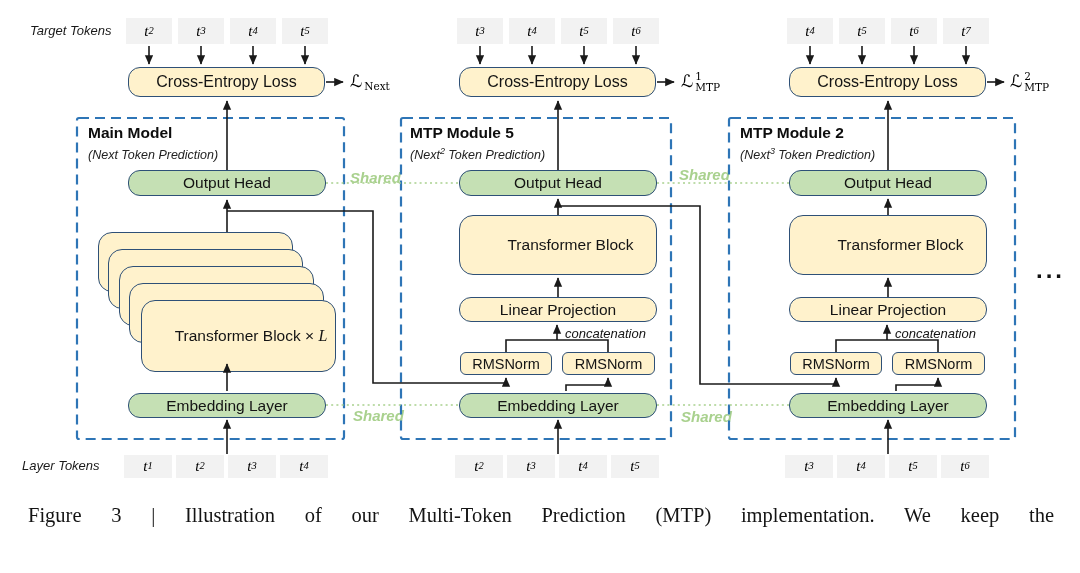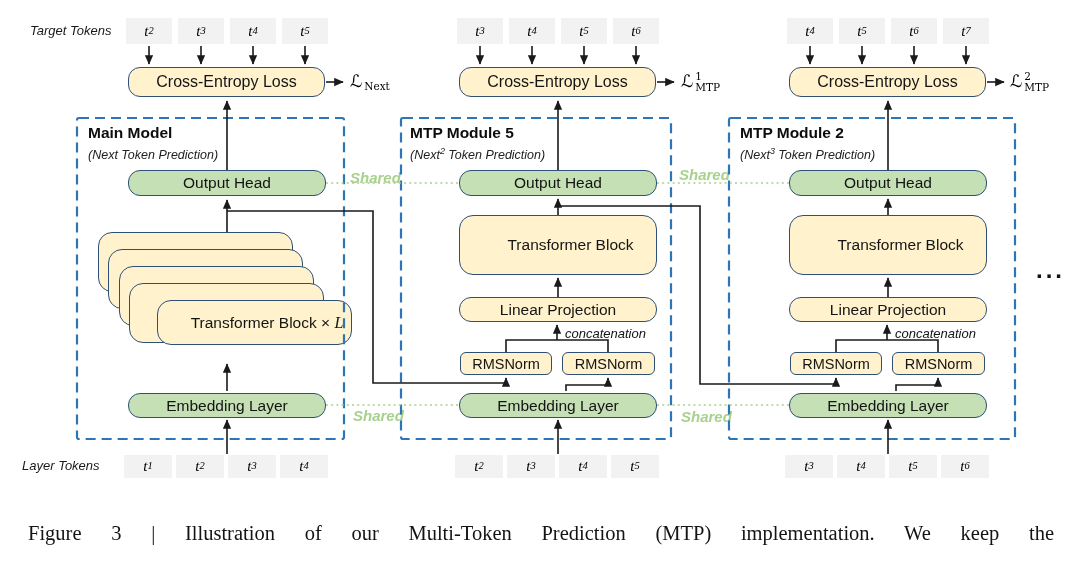--- a/index.html
+++ b/index.html
@@ -27,21 +27,21 @@
   .concat{position:absolute;font-style:italic;font-size:13px;color:#141414;}
   .loss{position:absolute;display:flex;align-items:flex-start;
         font-family:"DejaVu Serif","DejaVu Sans",serif;font-style:italic;font-size:17px;color:#000;}
   .supsub{display:inline-flex;flex-direction:column;align-items:flex-start;margin-left:2px;
           font-size:10.5px;line-height:1.05;font-style:normal;}
   .supsub .sup{min-height:10px;}
   .supsub .sub{}
   .ellipsis{position:absolute;left:1036px;top:256px;font-size:24px;font-weight:bold;
             letter-spacing:3px;color:#111;}
   .caption{position:absolute;left:28px;top:501px;width:1026px;
-           font-family:"Liberation Serif",serif;font-size:20.5px;line-height:29px;color:#141414;margin-top:18px;}
+           font-family:"Liberation Serif",serif;font-size:20.5px;line-height:29px;color:#141414;}
   .cap1{text-align:justify;text-align-last:justify;}
   svg.lines{position:absolute;left:0;top:0;pointer-events:none;}
 </style>
 </head>
 <body>
 
 <div class="page">
 
   <div class="side-label" style="left:30px;top:23px;">Target Tokens</div>
   <div class="side-label" style="left:22px;top:458px;">Layer Tokens</div>
@@ -79,21 +79,21 @@
     <span>(Next</span><sup></sup><span> Token Prediction)</span>
   </div>
   <div class="box green" style="left:128px;top:170px;width:198px;height:26px;">
       <span class="lbl">Output Head</span>
     </div>
 
   <div class="box bigr stack-layer" style="left:98px;top:232px;width:195px;height:60px;"></div>
   <div class="box bigr stack-layer" style="left:108px;top:249px;width:195px;height:60px;"></div>
   <div class="box bigr stack-layer" style="left:119px;top:266px;width:195px;height:60px;"></div>
   <div class="box bigr stack-layer" style="left:129px;top:283px;width:195px;height:60px;"></div>
-  <div class="box bigr" style="left:157px;top:300px;width:195px;height:45px;">
+  <div class="box bigr" style="left:141px;top:300px;width:195px;height:72px;">
     <span class="lbl">Transformer Block × </span>
       <i style="font-family:'Liberation Serif',serif;font-size:16px;">L</i>
   </div>
   <div class="box green" style="left:128px;top:393px;width:198px;height:25px;">
       <span class="lbl">Embedding Layer</span>
     </div>
   <div class="tok-row inputs" style="left:124px;top:455px;">
     <span class="tok">
         <i>t</i>
         <sub>1</sub>

